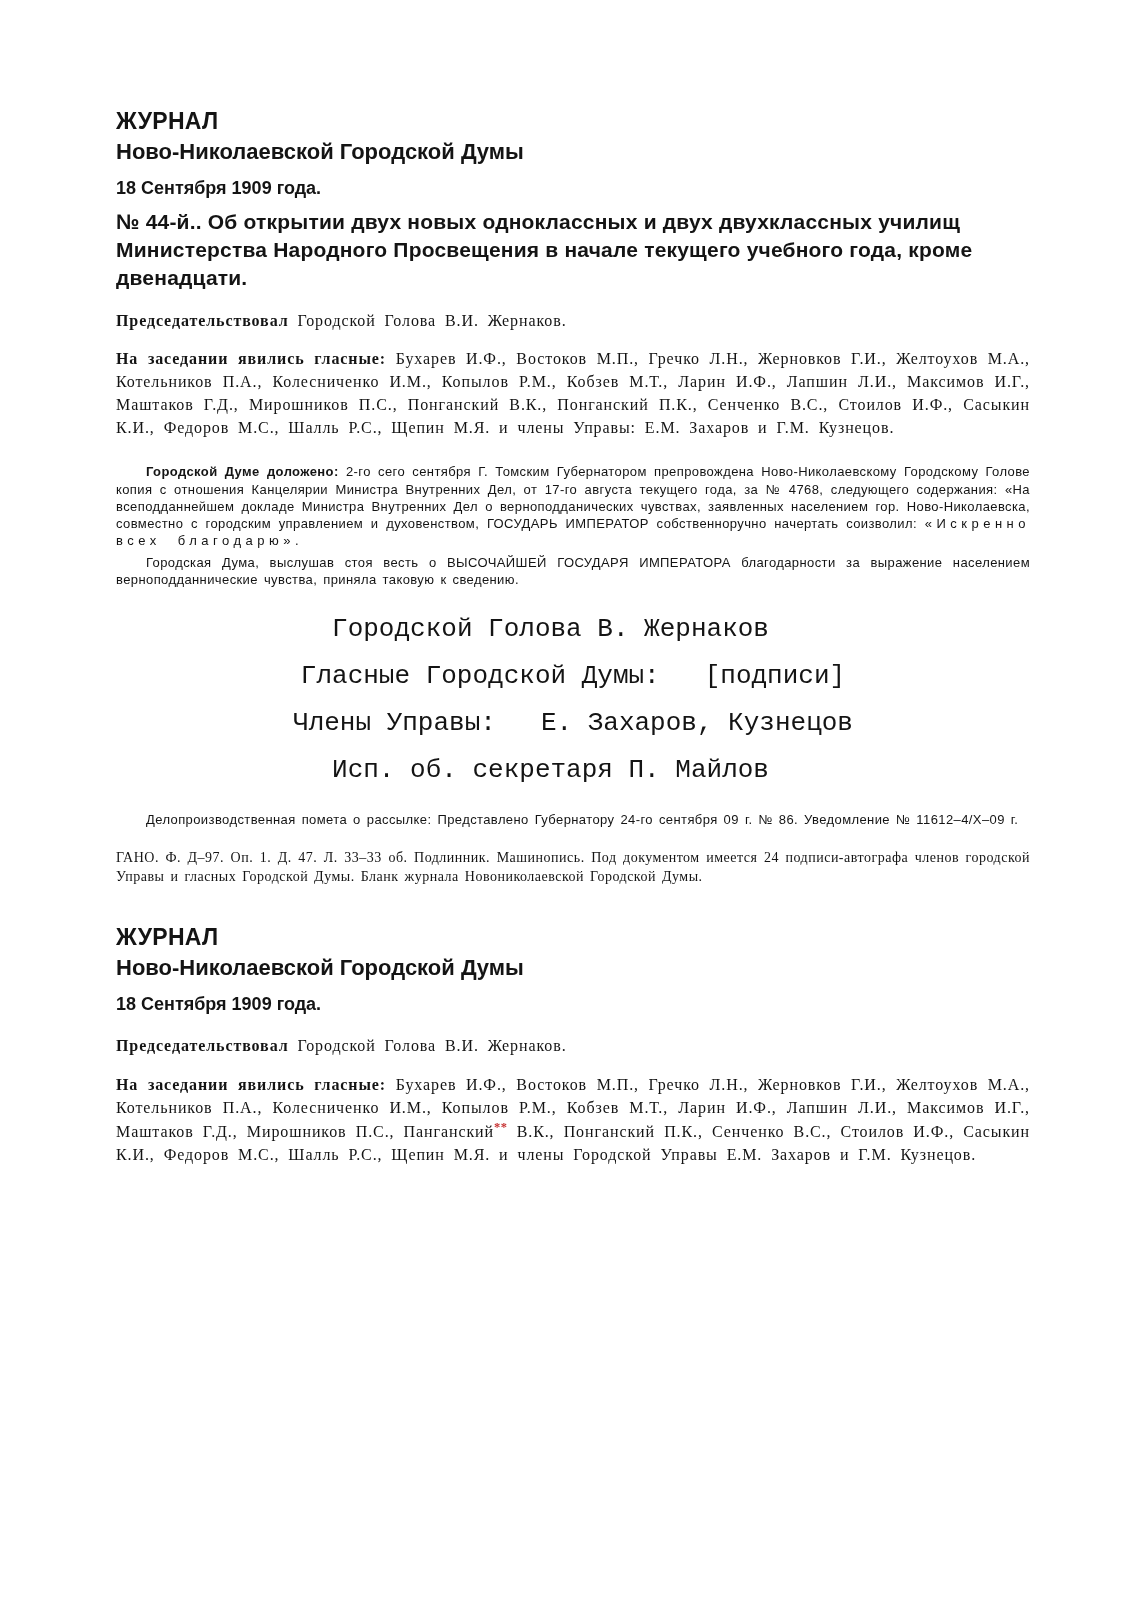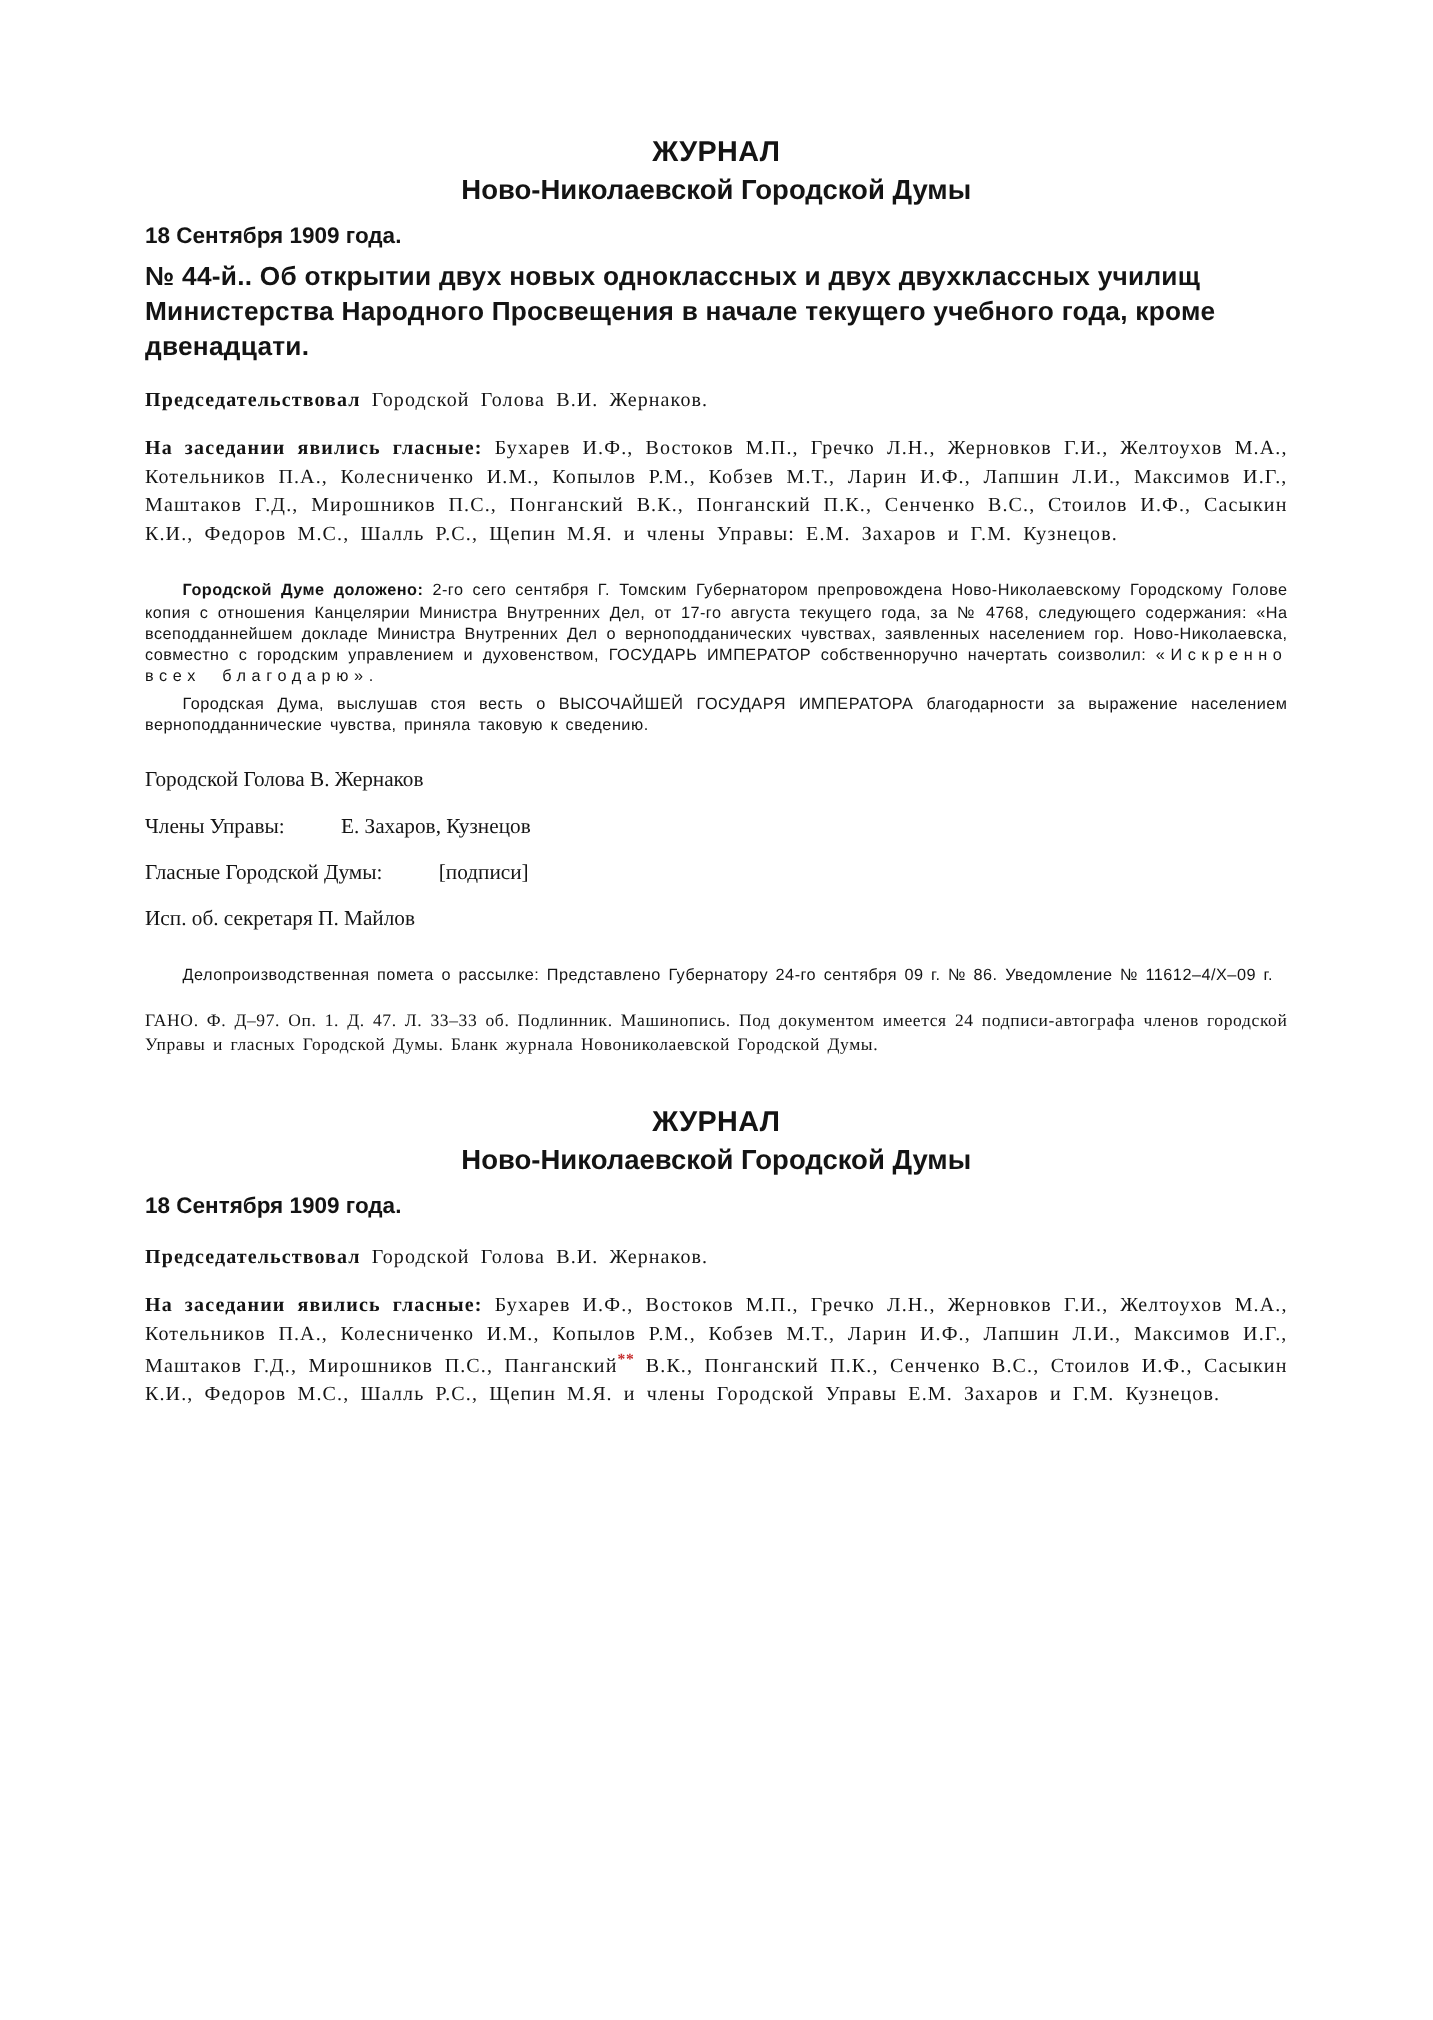--- a/index.html
+++ b/index.html
@@ -6,21 +6,21 @@
   html, body { background: #ffffff; }
   body {
     width: 1146px;
     min-height: 1616px;
     font-family: "Liberation Serif", serif;
     color: #141414;
     position: relative;
   }
   .page { padding: 108px 116px 40px 116px; }
 
-  .center { text-align: center; }
+  .center { text-align: left; }
 
   .h-title {
     font-family: "Liberation Sans", sans-serif;
     font-weight: bold;
     font-size: 23px;
     letter-spacing: 0.3px;
   }
   .h-sub {
     font-family: Liberation Sans, sans-serif;
     font-weight: bold;
@@ -62,23 +62,23 @@
     word-spacing: 2px;
     margin-top: 4px;
   }
   .p-sans b { font-weight: bold; }
   .first-report { margin-top: 24px; }
   .indent { text-indent: 30px; }
 
   .spaced { letter-spacing: 4.5px; word-spacing: 9px; }
 
   .sig-row {
-    font-family: Liberation Serif, serif;
-    font-size: 17px;
-    text-align: left;
+    font-family: Liberation Mono, monospace;
+    font-size: 26px;
+    text-align: center;
     margin-top: 17px;
   }
   .sig-first { margin-top: 26px; }
   .sig-value { margin-left: 45px; }
 
   .clerical {
     margin-top: 26px;
     text-indent: 30px;
   }
   .archive {
@@ -119,22 +119,22 @@
       <span>Бухарев И.Ф., Востоков М.П., Гречко Л.Н., Жерновков Г.И., Желтоухов М.А., Котельников П.А., Колесниченко И.М., Копылов Р.М., Кобзев М.Т., Ларин И.Ф., Лапшин Л.И., Максимов И.Г., Маштаков Г.Д., Мирошников П.С., Понганский В.К., Понганский П.К., Сенченко В.С., Стоилов И.Ф., Сасыкин К.И., Федоров М.С., Шалль Р.С., Щепин М.Я. и члены Управы: Е.М. Захаров и Г.М. Кузнецов.</span></p>
 
     <p class="p-sans indent first-report"><b>Городской Думе доложено:</b>
       <span>2-го сего сентября Г. Томским Губернатором препровождена Ново-Николаевскому Городскому Голове копия с отношения Канцелярии Министра Внутренних Дел, от 17-го августа текущего года, за № 4768, следующего содержания: «На всеподданнейшем докладе Министра Внутренних Дел о верноподданических чувствах, заявленных населением гор. Ново-Николаевска, совместно с городским управлением и духовенством, ГОСУДАРЬ ИМПЕРАТОР собственноручно начертать соизволил:</span>
       <span class="spaced">«Искренно всех благодарю».</span></p>
 
     <p class="p-sans indent">Городская Дума, выслушав стоя весть о ВЫСОЧАЙШЕЙ ГОСУДАРЯ ИМПЕРАТОРА благодарности за выражение населением верноподданнические чувства, приняла таковую к сведению.</p>
 
     <div>
       <p class="sig-row sig-first"><span>Городской Голова В. Жернаков</span><span class="sig-value"></span></p>
+      <p class="sig-row"><span>Гласные Городской Думы:</span><span class="sig-value">[подписи]</span></p>
       <p class="sig-row"><span>Члены Управы:</span><span class="sig-value">Е. Захаров, Кузнецов</span></p>
-      <p class="sig-row"><span>Гласные Городской Думы:</span><span class="sig-value">[подписи]</span></p>
       <p class="sig-row"><span>Исп. об. секретаря П. Майлов</span><span class="sig-value"></span></p>
     </div>
 
     <p class="p-sans clerical">Делопроизводственная помета о рассылке: Представлено Губернатору 24-го сентября 09 г. № 86. Уведомление № 11612–4/Х–09 г.</p>
 
     <p class="p-serif archive">ГАНО. Ф. Д–97. Оп. 1. Д. 47. Л. 33–33 об. Подлинник. Машинопись. Под документом имеется 24 подписи-автографа членов городской Управы и гласных Городской Думы. Бланк журнала Новониколаевской Городской Думы.</p>
   </section>
 
   <section class="journal-2">
     <h1 class="center h-title">ЖУРНАЛ</h1>

